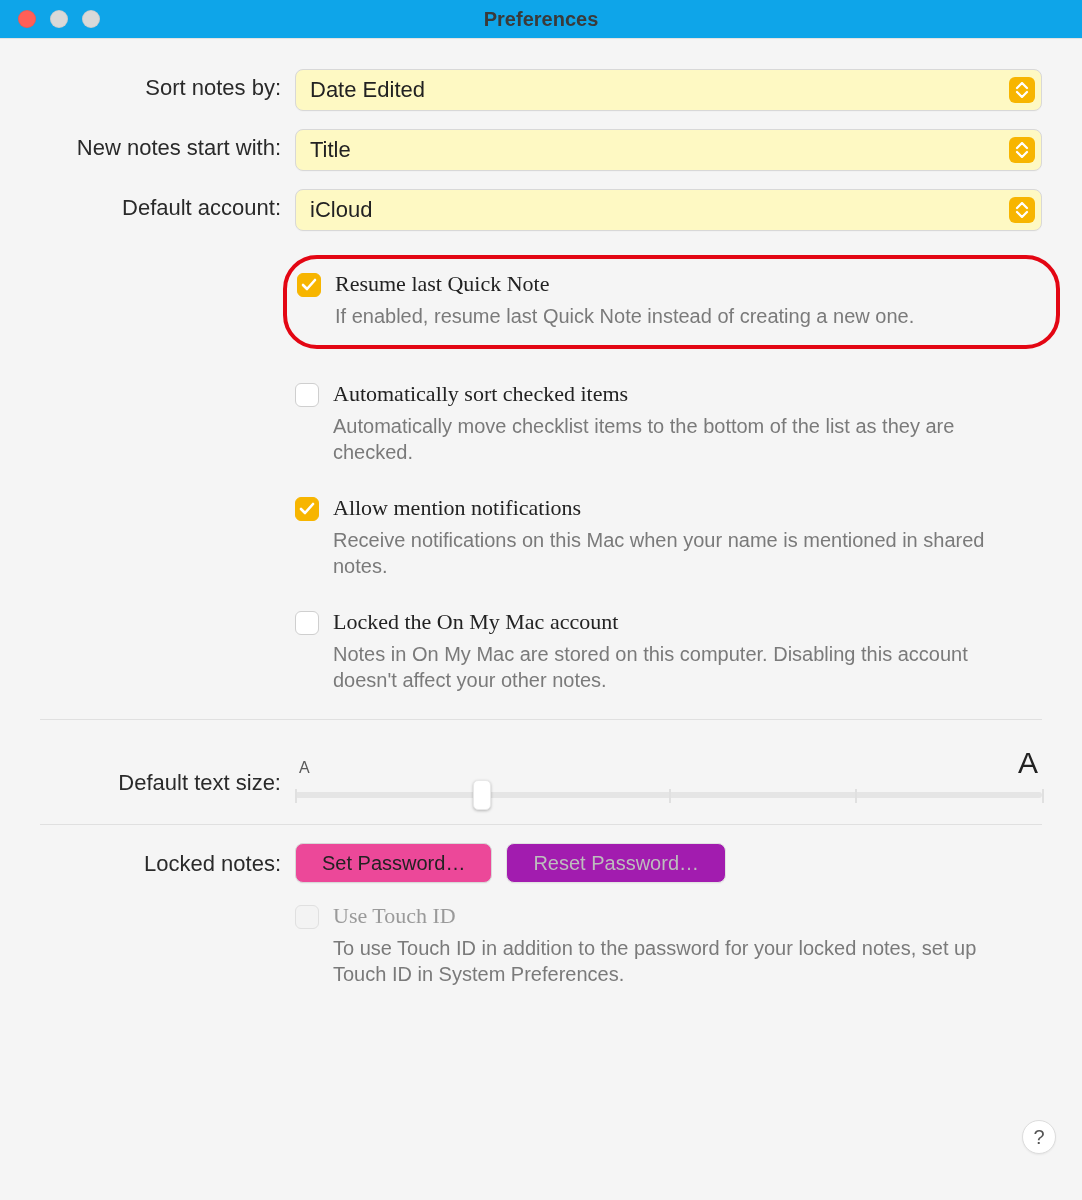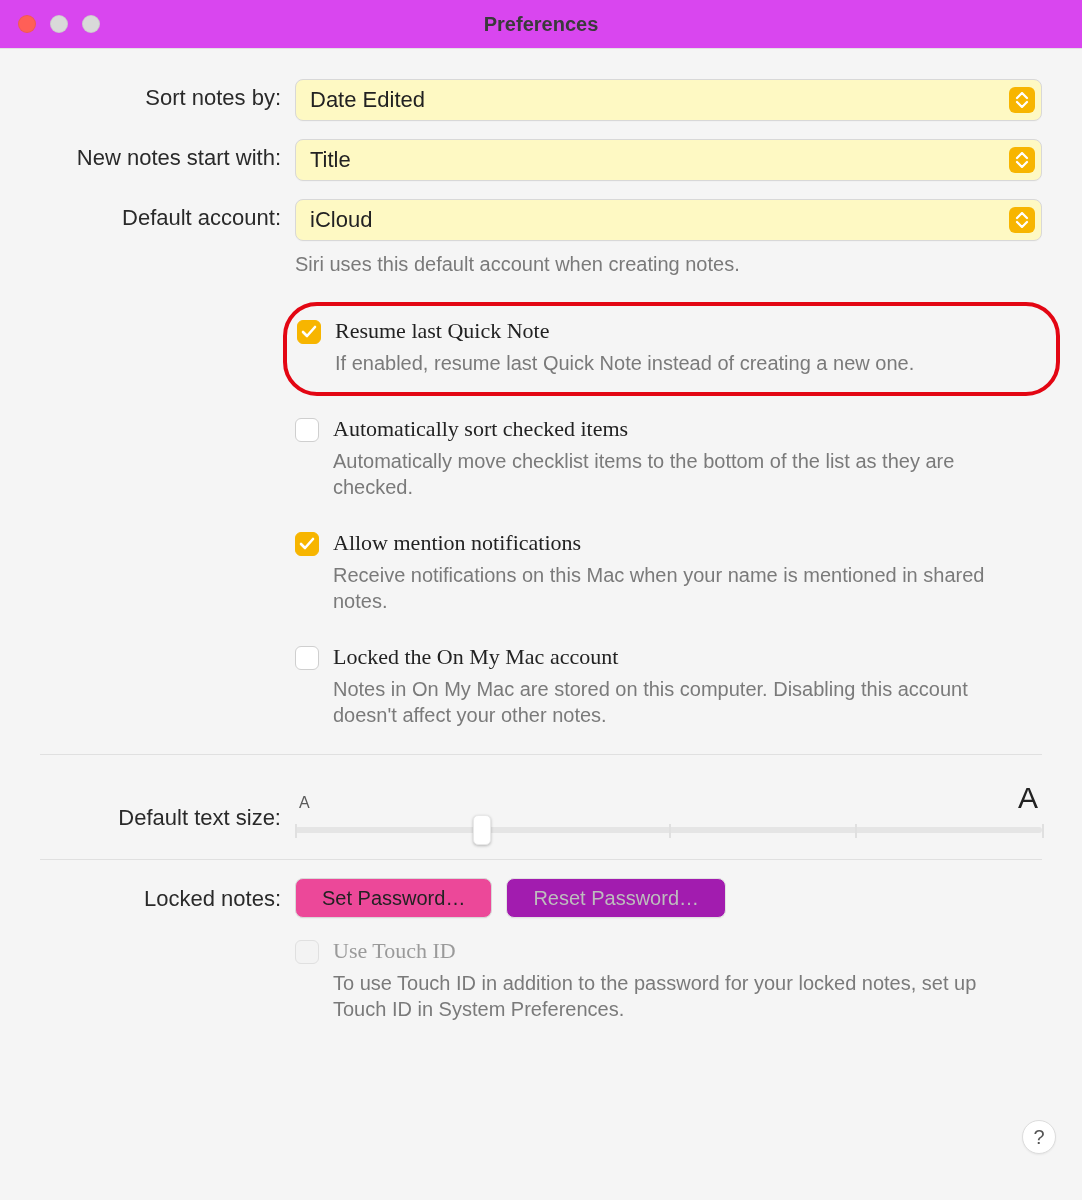--- a/index.html
+++ b/index.html
@@ -5,27 +5,27 @@
     * { box-sizing: border-box; margin: 0; padding: 0; }
     body {
       font-family: -apple-system, "Helvetica Neue", Helvetica, Arial, sans-serif;
       background: #f5f5f5;
       width: 1082px;
       height: 1200px;
       overflow: hidden;
       color: #222;
     }
     .titlebar {
-      height: 49px;
+      height: 39px;
       display: flex;
       align-items: center;
       padding: 0 18px;
       border-bottom: 1px solid #e2e2e2;
       position: relative;
-      background: #d946ef;
+      background: #0ea5e9;
     }
     .traffic {
       display: flex;
       gap: 14px;
     }
     .traffic .dot {
       width: 18px; height: 18px; border-radius: 50%;
     }
     .dot.red { background: #ff5f57; border: 1px solid rgba(0,0,0,0.06); }
     .dot.gray { background: #d9d9d9; border: 1px solid rgba(0,0,0,0.06); }
@@ -253,41 +253,40 @@
           <span>iCloud</span>
           <span class="chev">
             <svg viewBox="0 0 14 8">
                 <path d="M2 6 L7 1 L12 6" stroke="#fff" stroke-width="2.2" fill="none" stroke-linecap="round" stroke-linejoin="round"></path>
               </svg>
             <svg viewBox="0 0 14 8">
                 <path d="M2 2 L7 7 L12 2" stroke="#fff" stroke-width="2.2" fill="none" stroke-linecap="round" stroke-linejoin="round"></path>
               </svg>
           </span>
         </div>
-        <div class="hint">Siri uses this default account when creating notes.</div>
       </div>
     </div>
 
     <div class="row" style="margin-top:24px; margin-bottom:0;">
       <div class="label-col"></div>
       <div class="field-col">
 
         <div class="highlight">
           <div class="checkrow">
             <div class="checkbox checked">
               <svg viewBox="0 0 16 16">
                   <path d="M2 8 L6 12 L14 3" stroke="#fff" stroke-width="2.6" fill="none" stroke-linecap="round" stroke-linejoin="round"></path>
                 </svg>
             </div>
             <div class="check-label">Resume last Quick Note</div>
           </div>
           <div class="check-desc">If enabled, resume last Quick Note instead of creating a new one.</div>
         </div>
 
-        <div class="opt-block" style="margin-top:20px;">
+        <div class="opt-block" style="margin-top:32px;">
           <div class="checkrow">
             <div class="checkbox"></div>
             <div class="check-label">Automatically sort checked items</div>
           </div>
           <div class="check-desc">Automatically move checklist items to the bottom of the list as they are checked.</div>
         </div>
 
         <div class="opt-block" style="margin-top:30px;">
           <div class="checkrow">
             <div class="checkbox checked">

